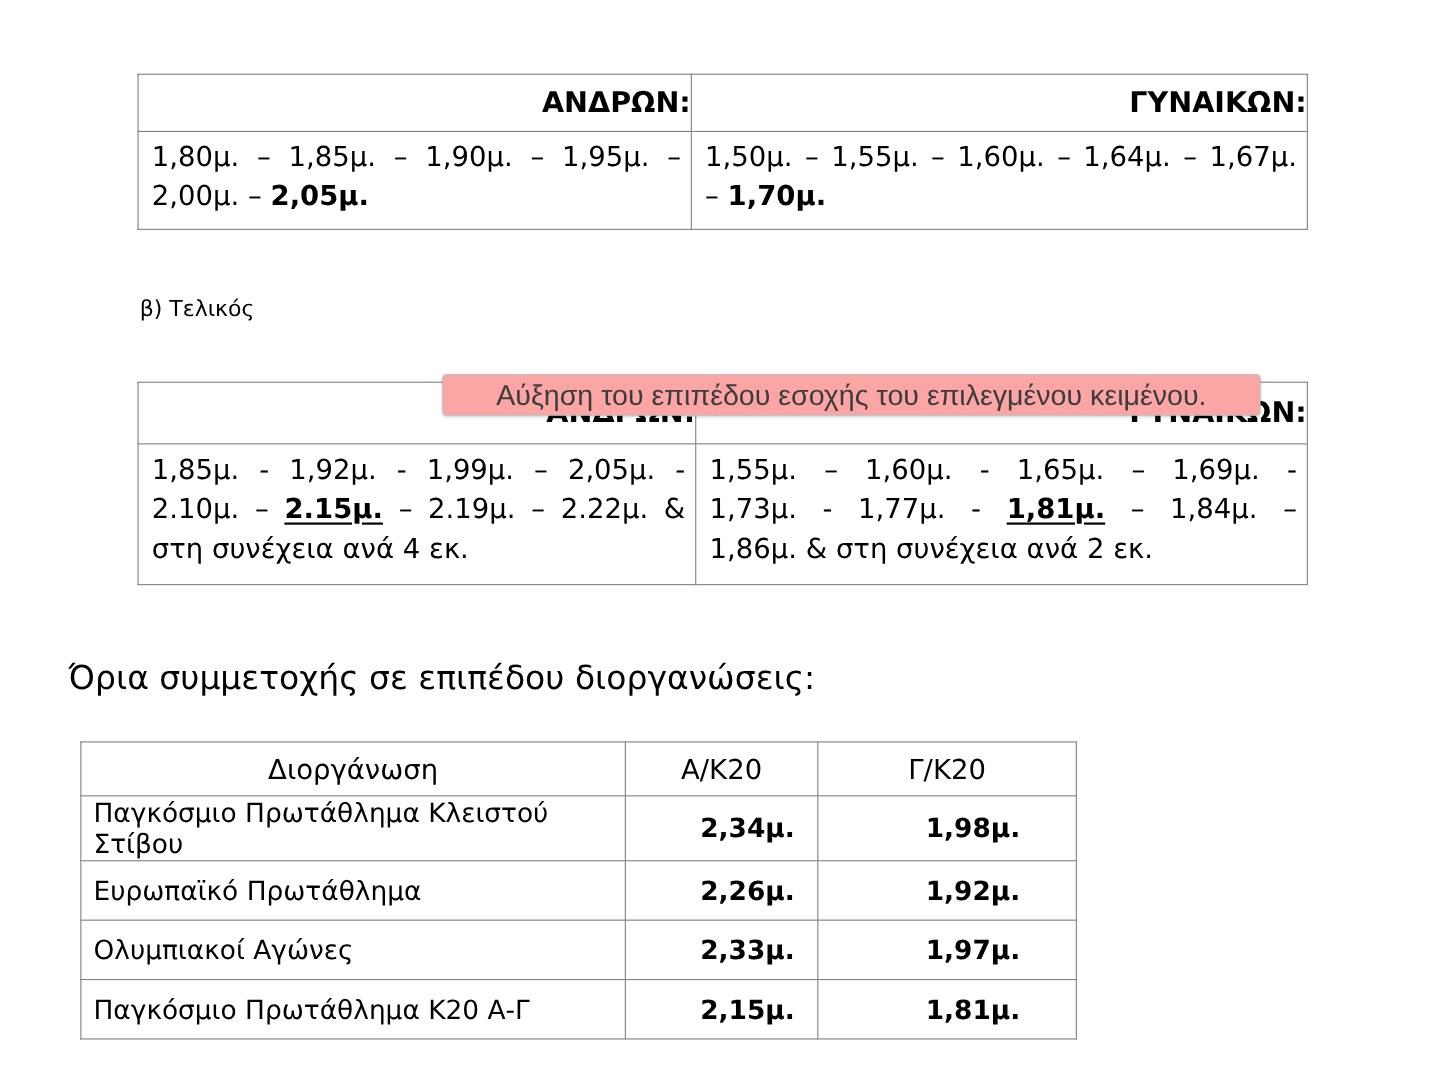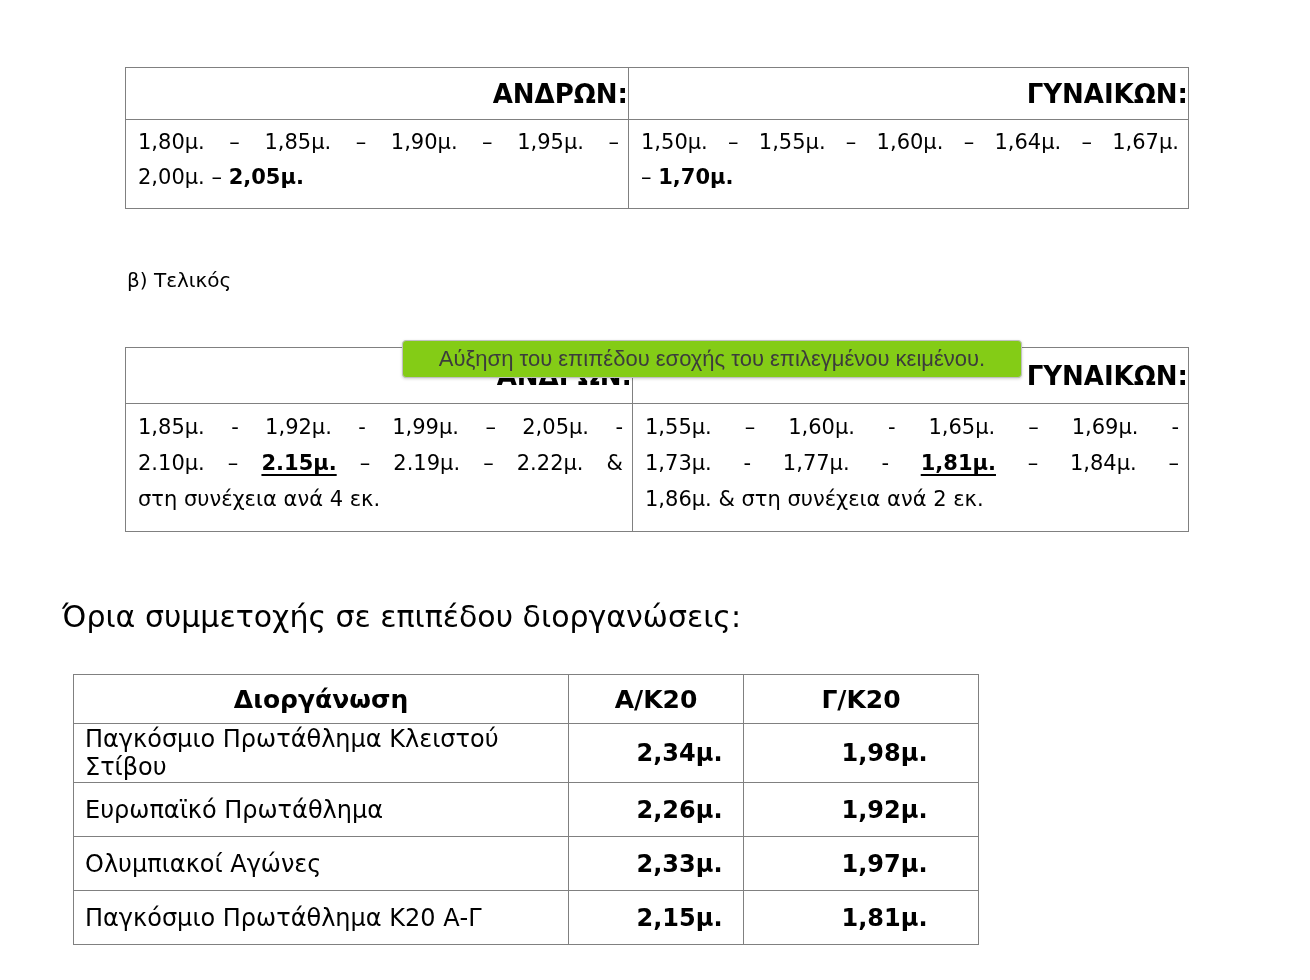--- a/index.html
+++ b/index.html
@@ -35,21 +35,21 @@
     font-size: 26px;
     font-weight: 700;
     text-align: right;
     vertical-align: middle;
     padding: 0;
   }
   #tbl-qualifying .mw-head { height: 51px; }
   #tbl-final      .mw-head { height: 55px; }
   .mw-cell {
     vertical-align: top;
-    font-size: 21px;
+    font-size: 25px;
     padding: 5px 9px 0 12px;
   }
   #tbl-qualifying .mw-cell { height: 83px;  line-height: 35px; }
   #tbl-final      .mw-cell { height: 122px; line-height: 36px; }
   .jline { text-align: justify; text-align-last: justify; }
   .lline { text-align: left; }
   .bu {
     font-weight: 700;
     text-decoration-line: underline;
     text-decoration-thickness: 2px;
@@ -67,50 +67,50 @@
     position: absolute;
     left: 62px;
     top: 599px;
     font-size: 30px;
   }
   
   #tbl-limits { left: 73px; top: 674px; width: 905px; }
   #tbl-limits th {
     height: 48px;
     font-size: 25px;
-    font-weight: 700;
+    font-weight: 400;
     text-align: center;
     vertical-align: middle;
     padding: 0;
   }
   #tbl-limits td {
     height: 51px;
     font-size: 24px;
     vertical-align: middle;
     padding-left: 48px;
   }
   #tbl-limits td.name  { text-align: left; padding-left: 11px; font-weight: 400; }
   #tbl-limits td.val   { text-align: center; font-weight: 700; }
   
   #tooltip {
     position: absolute;
     left: 402px;
     top: 340px;
-    width: 620px;
+    width: 744px;
     height: 38px;
     box-sizing: border-box;
-    background: #84cc16;
+    background: #fca5a5;
     border: 1px solid #c0c0c0;
     border-radius: 4px;
     box-shadow: 0 1px 3px rgba(0,0,0,0.18);
     display: flex;
     align-items: center;
     justify-content: center;
     font-family: "Liberation Sans", sans-serif;
-    font-size: 22px;
+    font-size: 26px;
     color: #3c3c3c;
     z-index: 10;
     white-space: nowrap;
   }
 </style>
 </head>
 <body>
 
 <div id="page">
 

